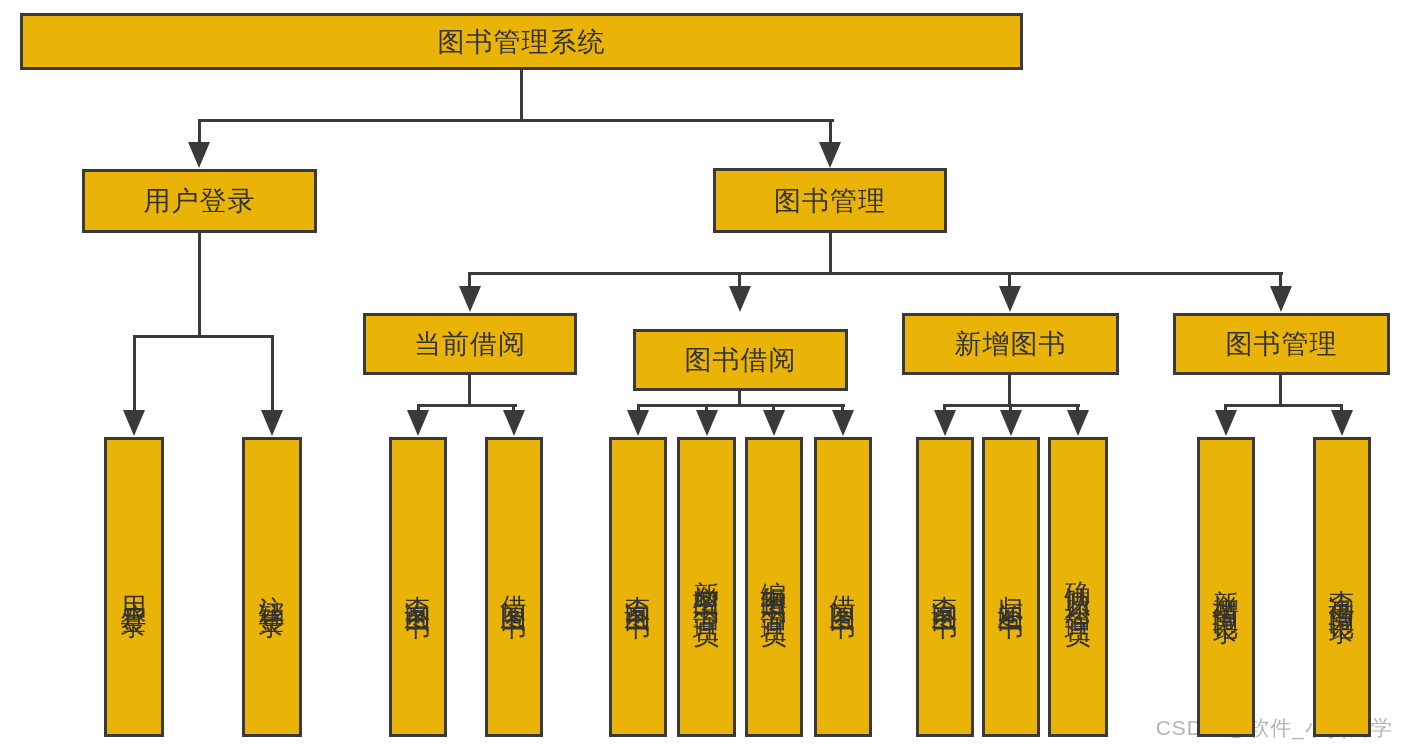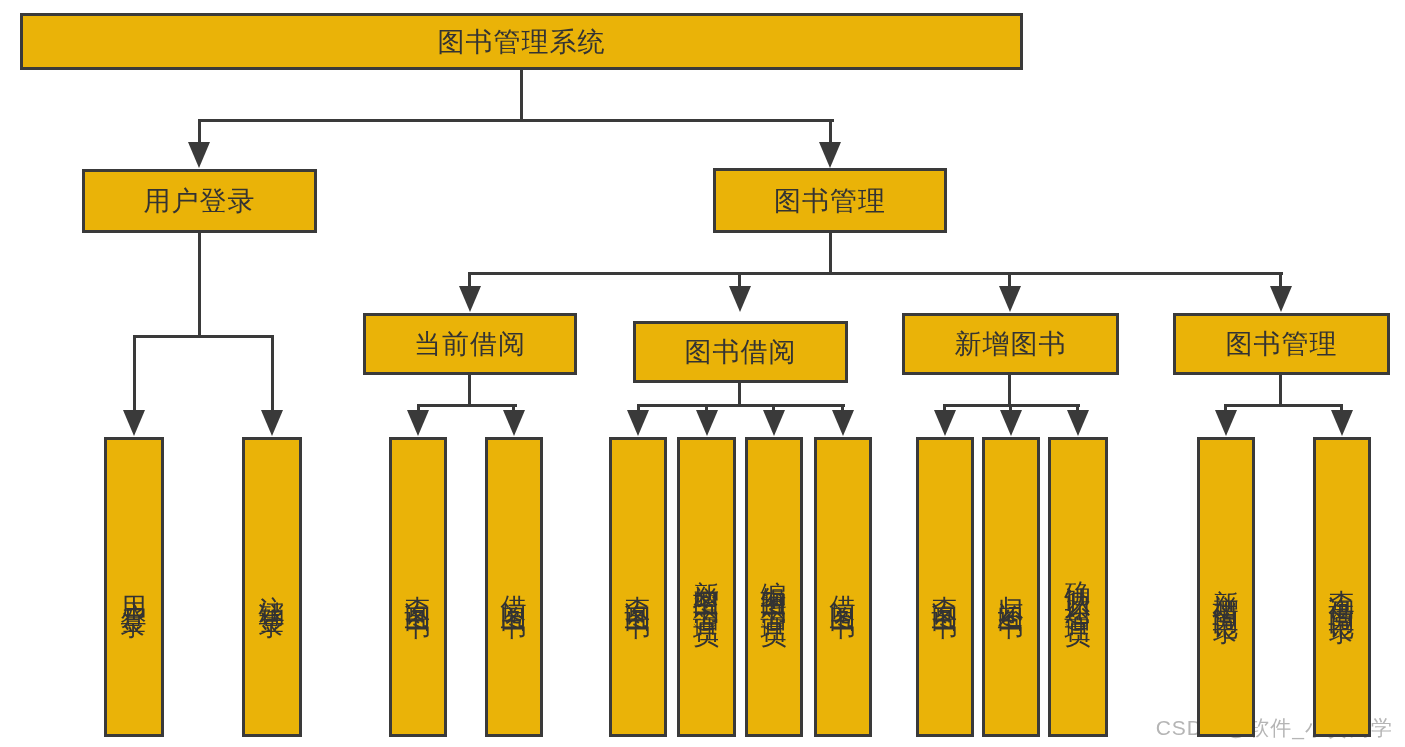--- a/index.html
+++ b/index.html
@@ -83,21 +83,21 @@
     <div class="arrow" style="left: 1000px; top: 410px; border-top-color: rgb(58, 58, 58);"></div>
     <div class="arrow" style="left: 1067px; top: 410px; border-top-color: rgb(58, 58, 58);"></div>
     <div class="arrow" style="left: 1215px; top: 410px; border-top-color: rgb(58, 58, 58);"></div>
     <div class="arrow" style="left: 1331px; top: 410px; border-top-color: rgb(58, 58, 58);"></div>
     <div class="node h" style="left: 20px; top: 13px; width: 1003px; height: 57px; border-color: rgb(58, 58, 58); color: rgb(51, 51, 51);">图书管理系统</div>
     <div class="node h" style="left: 82px; top: 169px; width: 235px; height: 64px; border-color: rgb(58, 58, 58); color: rgb(51, 51, 51);">用户登录</div>
     <div class="node h" style="left: 713px; top: 168px; width: 234px; height: 65px; border-color: rgb(58, 58, 58); color: rgb(51, 51, 51);">图书管理</div>
     <div class="node v" style="left: 104px; top: 437px; width: 60px; height: 300px; border-color: rgb(58, 58, 58); color: rgb(51, 51, 51);">用户登录</div>
     <div class="node v" style="left: 242px; top: 437px; width: 60px; height: 300px; border-color: rgb(58, 58, 58); color: rgb(51, 51, 51);">注销登录</div>
     <div class="node h" style="left: 363px; top: 313px; width: 214px; height: 62px; border-color: rgb(58, 58, 58); color: rgb(51, 51, 51);">当前借阅</div>
-    <div class="node h" style="left: 633px; top: 321px; width: 215px; height: 62px; border-color: rgb(58, 58, 58); color: rgb(51, 51, 51);">图书借阅</div>
+    <div class="node h" style="left: 633px; top: 329px; width: 215px; height: 62px; border-color: rgb(58, 58, 58); color: rgb(51, 51, 51);">图书借阅</div>
     <div class="node h" style="left: 902px; top: 313px; width: 217px; height: 62px; border-color: rgb(58, 58, 58); color: rgb(51, 51, 51);">新增图书</div>
     <div class="node h" style="left: 1173px; top: 313px; width: 217px; height: 62px; border-color: rgb(58, 58, 58); color: rgb(51, 51, 51);">图书管理</div>
     <div class="node v" style="left: 389px; top: 437px; width: 58px; height: 300px; border-color: rgb(58, 58, 58); color: rgb(51, 51, 51);">查询图书</div>
     <div class="node v" style="left: 485px; top: 437px; width: 58px; height: 300px; border-color: rgb(58, 58, 58); color: rgb(51, 51, 51);">借阅图书</div>
     <div class="node v" style="left: 609px; top: 437px; width: 58px; height: 300px; border-color: rgb(58, 58, 58); color: rgb(51, 51, 51);">查询图书</div>
     <div class="node v" style="left: 677px; top: 437px; width: 59px; height: 300px; border-color: rgb(58, 58, 58); color: rgb(51, 51, 51);">新增图书（管理员）</div>
     <div class="node v" style="left: 745px; top: 437px; width: 58px; height: 300px; border-color: rgb(58, 58, 58); color: rgb(51, 51, 51);">编辑图书（管理员）</div>
     <div class="node v" style="left: 814px; top: 437px; width: 58px; height: 300px; border-color: rgb(58, 58, 58); color: rgb(51, 51, 51);">借阅图书</div>
     <div class="node v" style="left: 916px; top: 437px; width: 58px; height: 300px; border-color: rgb(58, 58, 58); color: rgb(51, 51, 51);">查询图书</div>
     <div class="node v" style="left: 982px; top: 437px; width: 58px; height: 300px; border-color: rgb(58, 58, 58); color: rgb(51, 51, 51);">归还图书</div>

